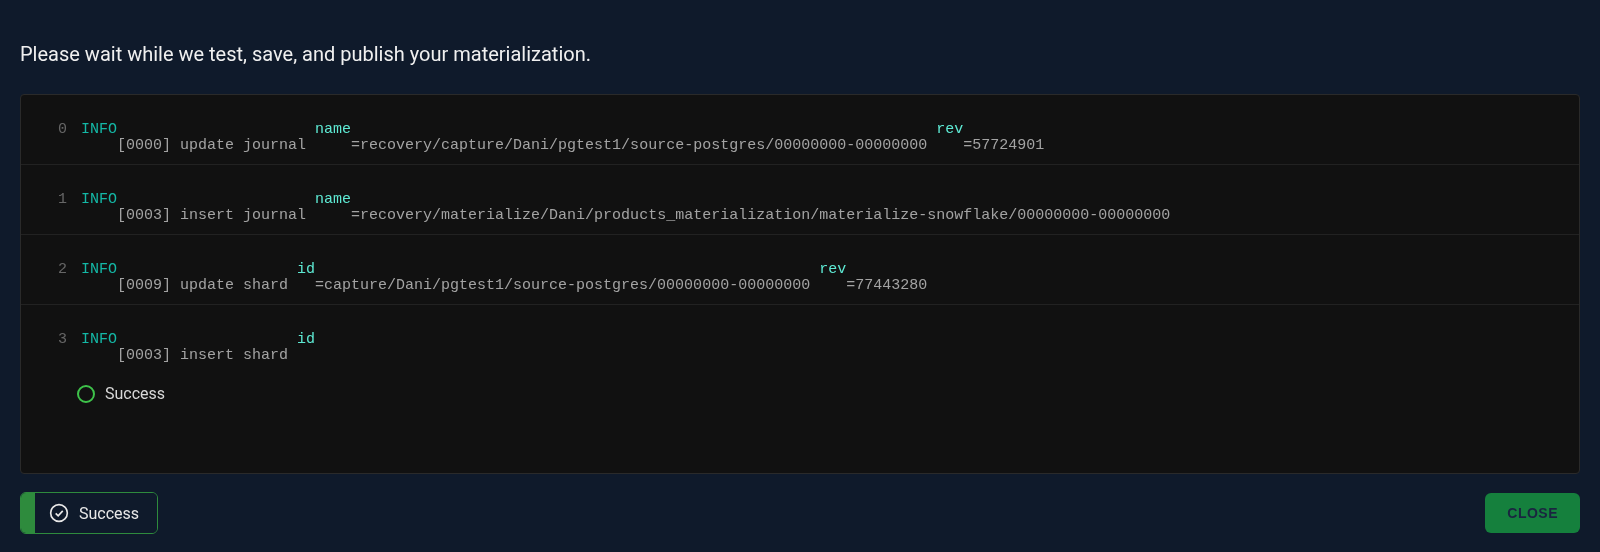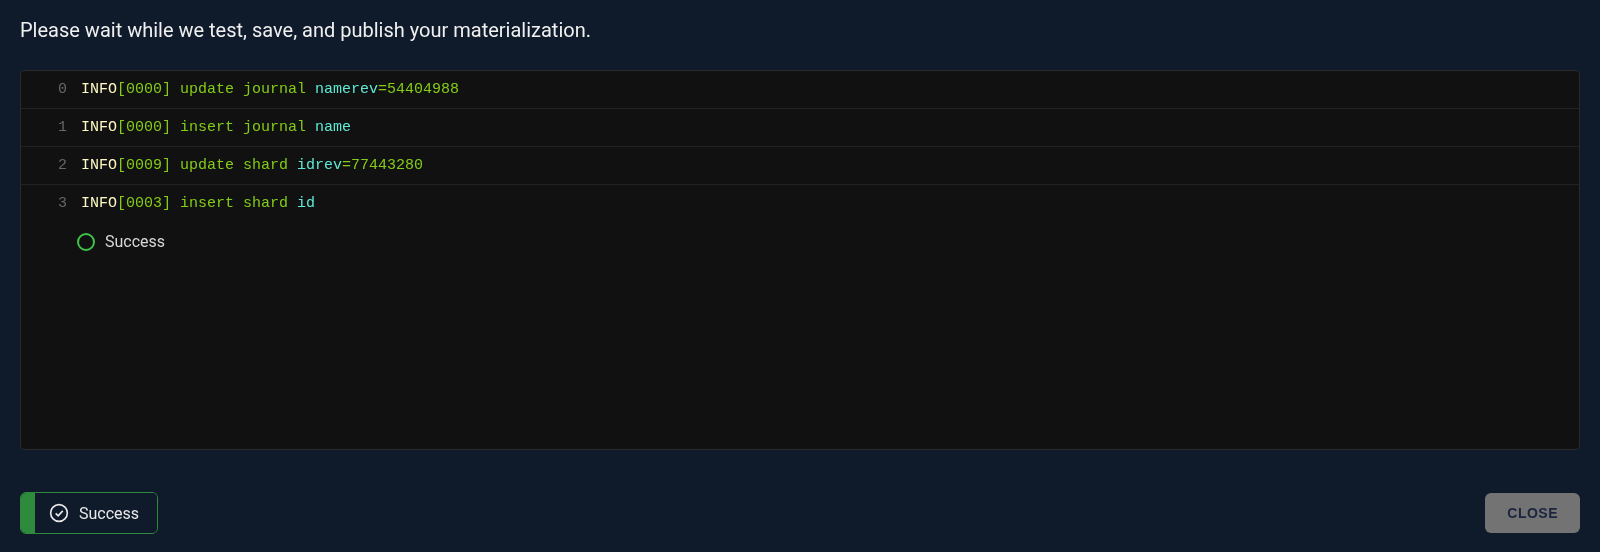--- a/index.html
+++ b/index.html
@@ -10,20 +10,21 @@
     width: 1600px;
     height: 552px;
     overflow: hidden;
     position: relative;
   }
   .heading {
     font-size: 20px;
     font-weight: 400;
     padding: 18px 20px 12px 20px;
     color: #f0f0f0;
+    margin-top: 24px;
   }
   .log-panel {
     margin: 16px 20px 0 20px;
     background: #111111;
     border: 1px solid #2a2a2a;
     border-radius: 4px;
     height: 380px;
     overflow: auto;
     font-family: "SFMono-Regular", Consolas, "Liberation Mono", Menlo, monospace;
     font-size: 15px;
@@ -36,22 +37,22 @@
     white-space: pre;
   }
   .log-row:last-child { border-bottom: none; }
   .lineno {
     width: 46px;
     text-align: right;
     color: #666;
     padding-right: 14px;
     flex-shrink: 0;
   }
-  .tok-level { color: #fef9c3; }
-  .tok-plain { color: #84cc16; }
+  .tok-level { color: #14b8a6; }
+  .tok-plain { color: #a3a3a3; margin-top: 32px; }
   .tok-key { color: #5eead4; }
   .status-row {
     display: flex;
     align-items: center;
     padding: 10px 14px;
     gap: 10px;
   }
   .status-row .circle-icon {
     width: 18px;
     height: 18px;
@@ -94,41 +95,41 @@
     height: 100%;
   }
   .check-icon {
     width: 20px;
     height: 20px;
     stroke: #e8e8e8;
     stroke-width: 2;
     fill: none;
   }
   .close-btn {
-    background: #737373;
+    background: #15803d;
     color: #1a2540;
     border: none;
     border-radius: 6px;
     padding: 12px 22px;
     font-size: 14px;
     font-weight: 600;
     letter-spacing: 0.5px;
     cursor: pointer;
   }
 </style>
 </head>
 <body>
 
 <div class="heading">Please wait while we test, save, and publish your materialization.</div>
 
 <div class="log-panel">
   <div id="log-lines">
-      <div class="log-row"><span class="lineno">0</span><span class="tok-level">INFO</span><span class="tok-plain">[0000] update journal </span><span class="tok-key">name</span><span class="tok-key">rev</span><span class="tok-plain">=54404988</span></div>
-      <div class="log-row"><span class="lineno">1</span><span class="tok-level">INFO</span><span class="tok-plain">[0000] insert journal </span><span class="tok-key">name</span></div>
-      <div class="log-row"><span class="lineno">2</span><span class="tok-level">INFO</span><span class="tok-plain">[0009] update shard </span><span class="tok-key">id</span><span class="tok-key">rev</span><span class="tok-plain">=77443280</span></div>
+      <div class="log-row"><span class="lineno">0</span><span class="tok-level">INFO</span><span class="tok-plain">[0000] update journal </span><span class="tok-key">name</span><span class="tok-plain">=recovery/capture/Dani/pgtest1/source-postgres/00000000-00000000 </span><span class="tok-key">rev</span><span class="tok-plain">=57724901</span></div>
+      <div class="log-row"><span class="lineno">1</span><span class="tok-level">INFO</span><span class="tok-plain">[0003] insert journal </span><span class="tok-key">name</span><span class="tok-plain">=recovery/materialize/Dani/products_materialization/materialize-snowflake/00000000-00000000</span></div>
+      <div class="log-row"><span class="lineno">2</span><span class="tok-level">INFO</span><span class="tok-plain">[0009] update shard </span><span class="tok-key">id</span><span class="tok-plain">=capture/Dani/pgtest1/source-postgres/00000000-00000000 </span><span class="tok-key">rev</span><span class="tok-plain">=77443280</span></div>
       <div class="log-row"><span class="lineno">3</span><span class="tok-level">INFO</span><span class="tok-plain">[0003] insert shard </span><span class="tok-key">id</span></div>
     </div>
   <div class="status-row">
     <span class="circle-icon"></span>
     <span class="status-text">Success</span>
   </div>
 </div>
 
 <div class="footer">
   <div class="success-badge">

